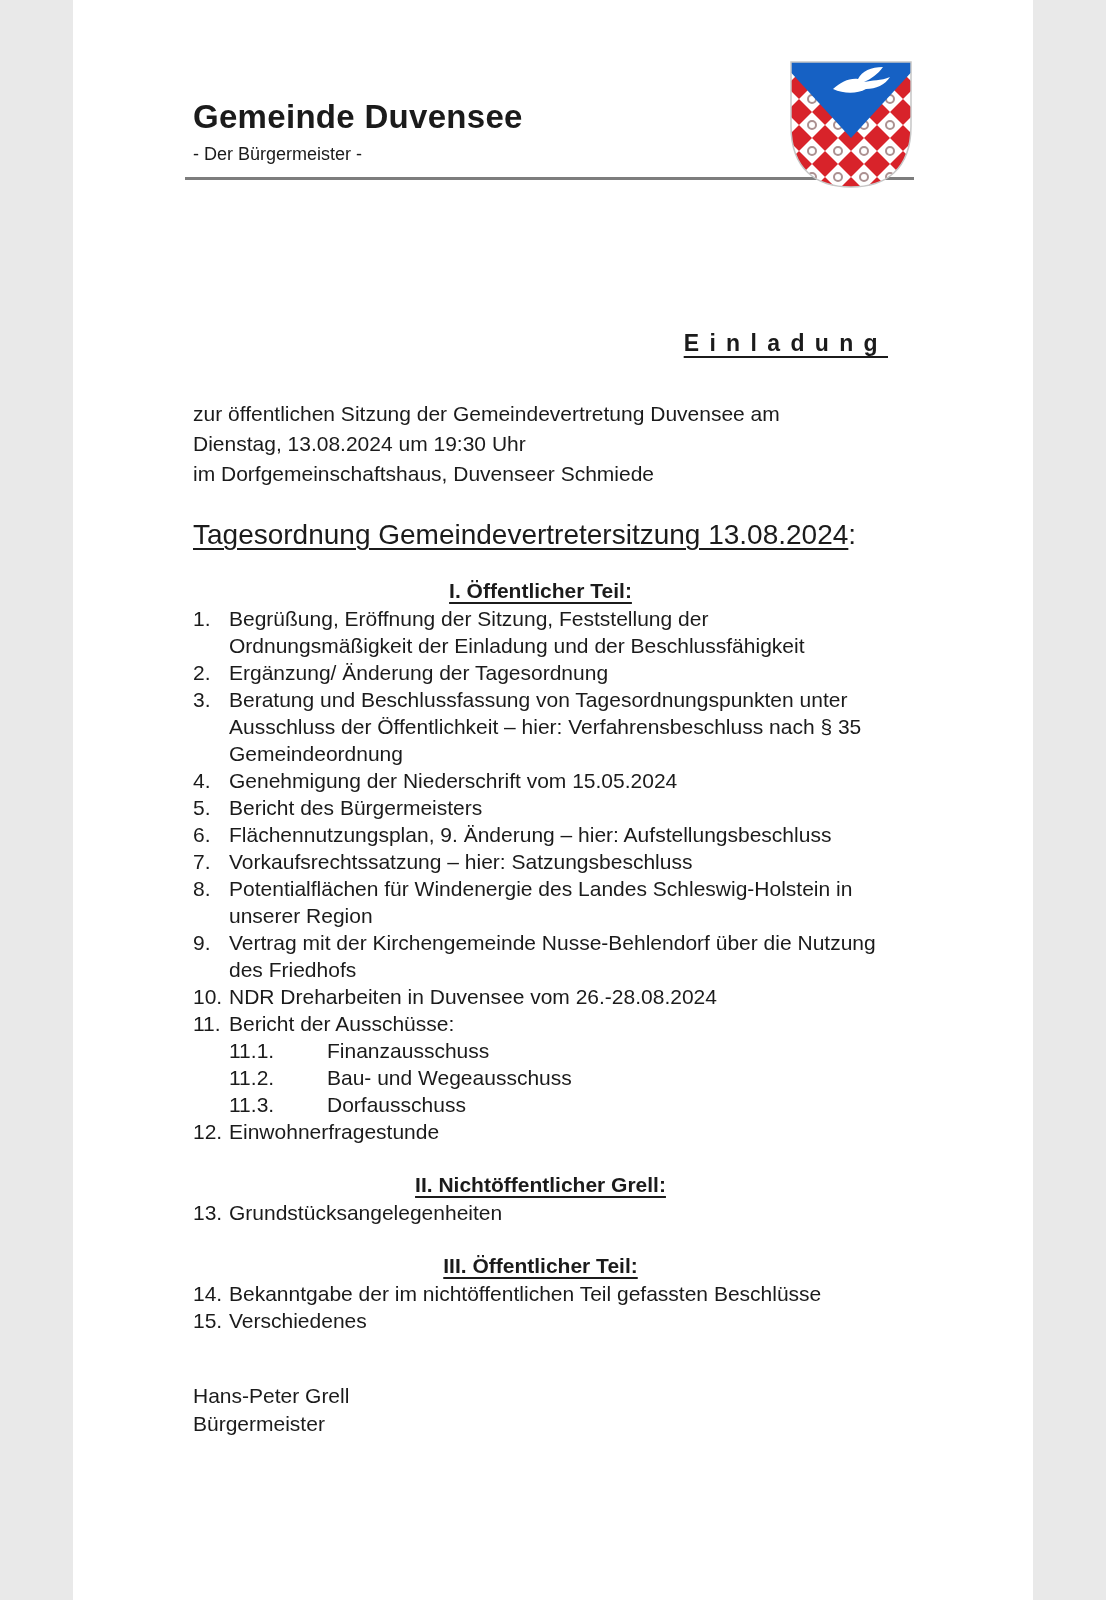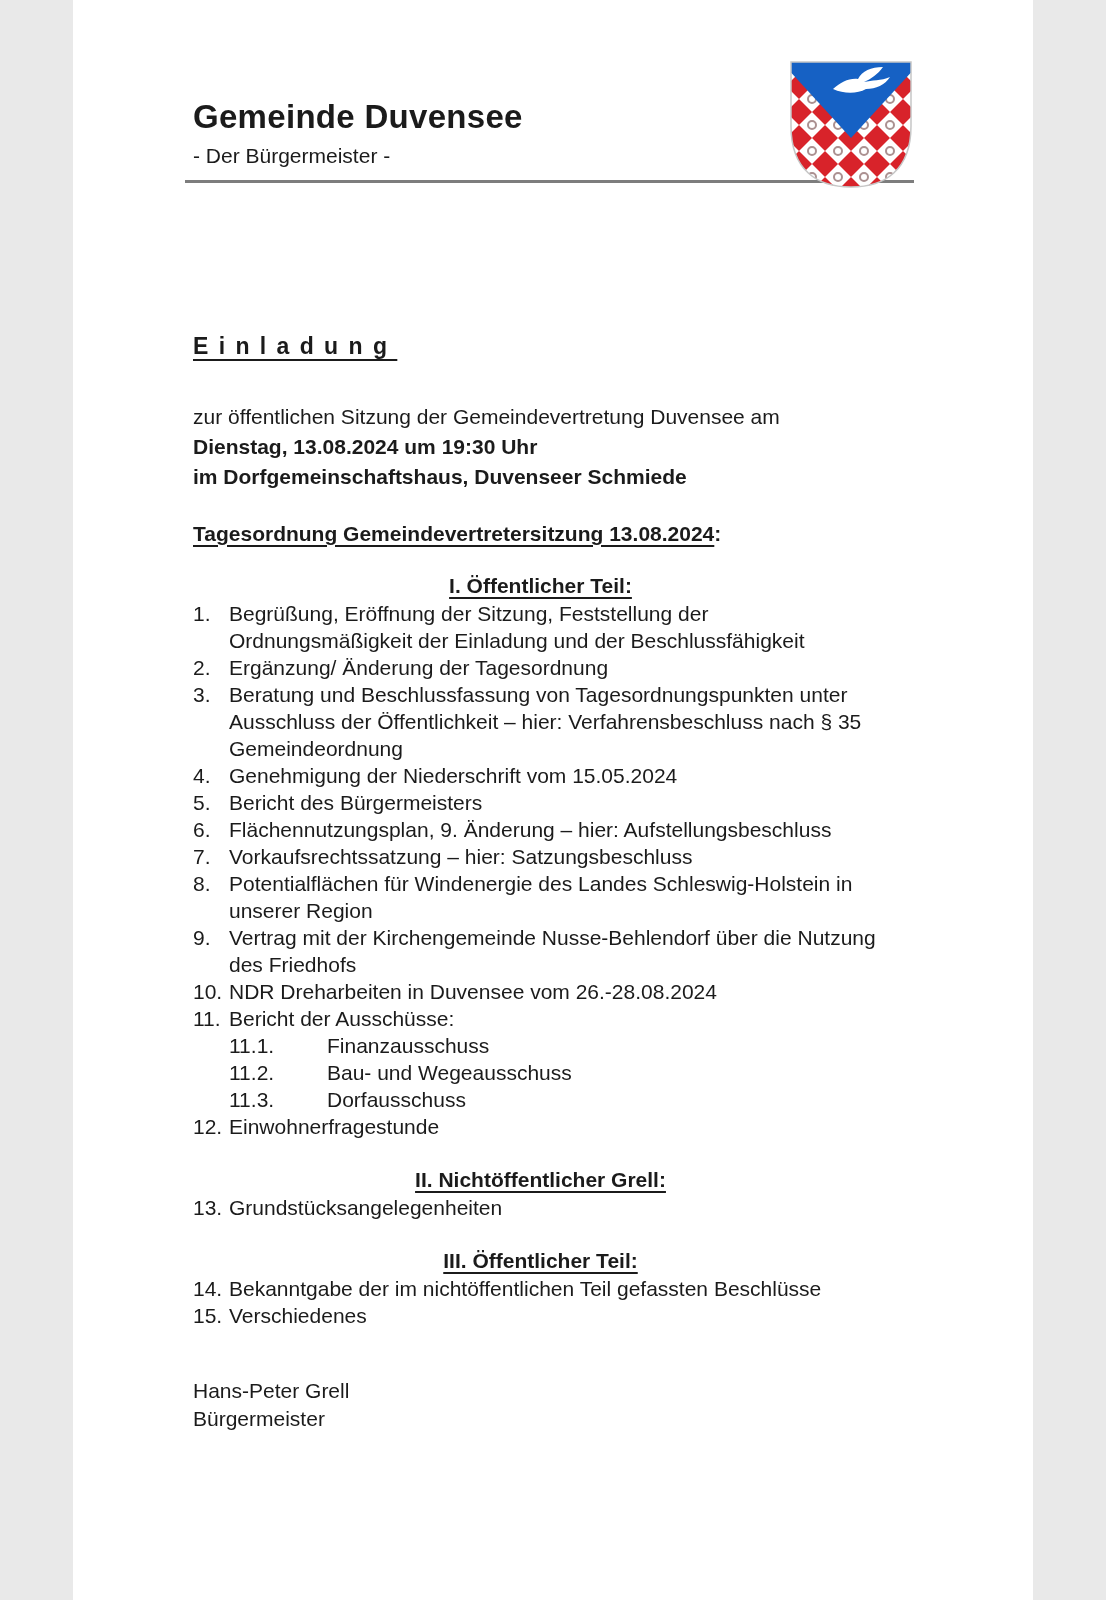--- a/index.html
+++ b/index.html
@@ -8,41 +8,41 @@
   .page {
     position:relative;
     width:960px; height:1600px;
     margin:0 auto;
     background:#ffffff;
     padding:98px 145px 0 120px;
     overflow:hidden;
   }
   
   .muni-title { font-size:33px; font-weight:bold; letter-spacing:0.3px; line-height:1.15; }
-  .muni-subtitle { font-size:21px; margin-top:8px; }
+  .muni-subtitle { font-size:18px; margin-top:8px; }
   .crest { position:absolute; top:58px; right:118px; width:128px; height:134px; }
   .crest svg { display:block; width:128px; height:134px; }
   .crest-red  { fill:#d8232a; }
   .crest-blue { fill:#1661c4; }
   .crest-bird { fill:#ffffff; }
   .crest-ring { fill:none; stroke:#ab9191; stroke-width:2; }
   .dateline { text-align:right; font-size:21px; margin-top:62px; }
   .rule { height:3px; background:#7d7d7d; margin-top:12px; margin-left:-8px; margin-right:-26px; }
 
   
-  .title-wrap { text-align:left; margin-top:150px; }
+  .title-wrap { text-align:right; margin-top:150px; }
   .doc-title {
     font-size:23px; font-weight:bold; letter-spacing:0.45em;
     text-decoration:underline; text-decoration-thickness:2px; text-underline-offset:5px;
   }
   .intro { margin-top:42px; font-size:21px; line-height:30px; }
-  .intro .bold { font-weight:bold; }
+  .intro .bold { font-weight:normal; }
 
   
-  .agenda-heading { margin-top:30px; font-size:21px; font-weight:bold; }
+  .agenda-heading { margin-top:30px; font-size:28px; font-weight:normal; }
   .u2 { text-decoration:underline; text-decoration-thickness:2px; text-underline-offset:4px; }
   .section-heading { margin-top:28px; margin-bottom:2px; font-size:21px; font-weight:bold;text-align:center; }
   .agenda-list { font-size:21px; line-height:27px; }
   .item { display:flex; align-items:flex-start; }
   .item .num { flex:0 0 36px; }
   .item .txt { flex:1; }
   .item.sub { padding-left:36px;gap:40px; }
   .item.sub .num { flex:0 0 58px; }
 
   

